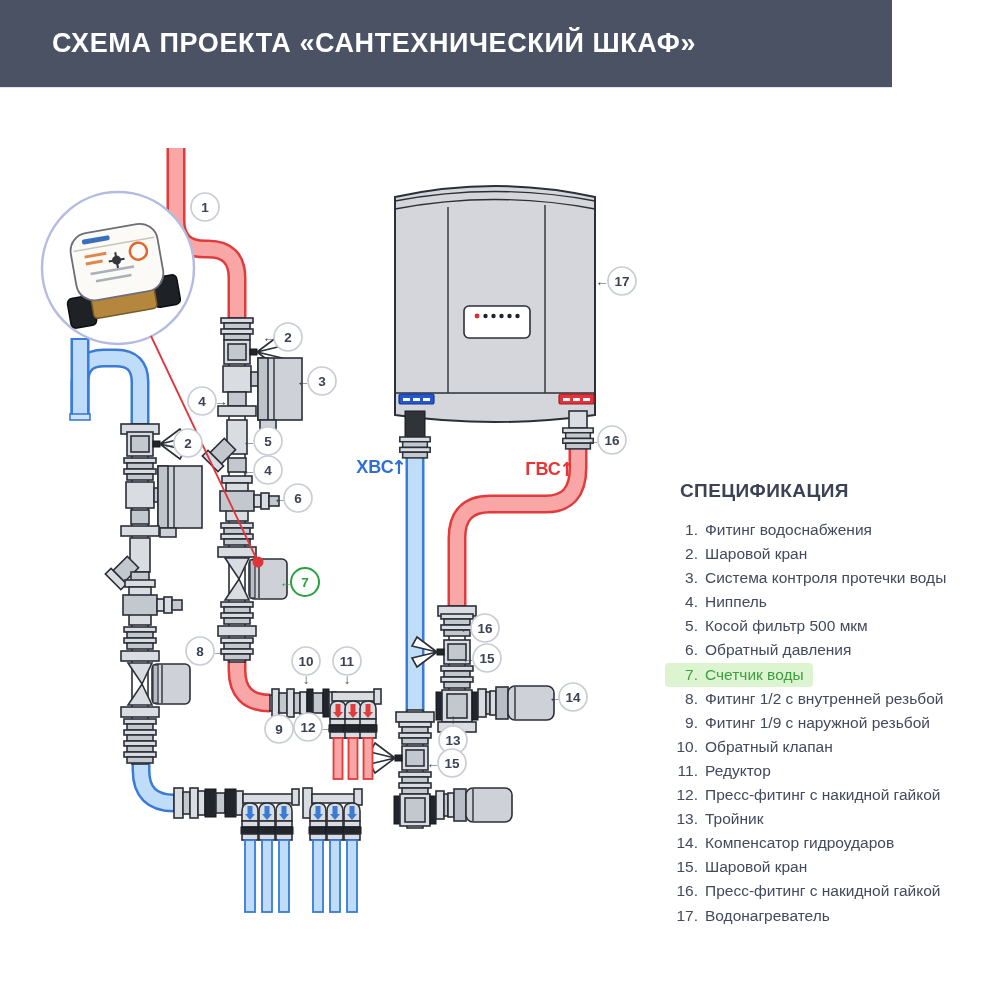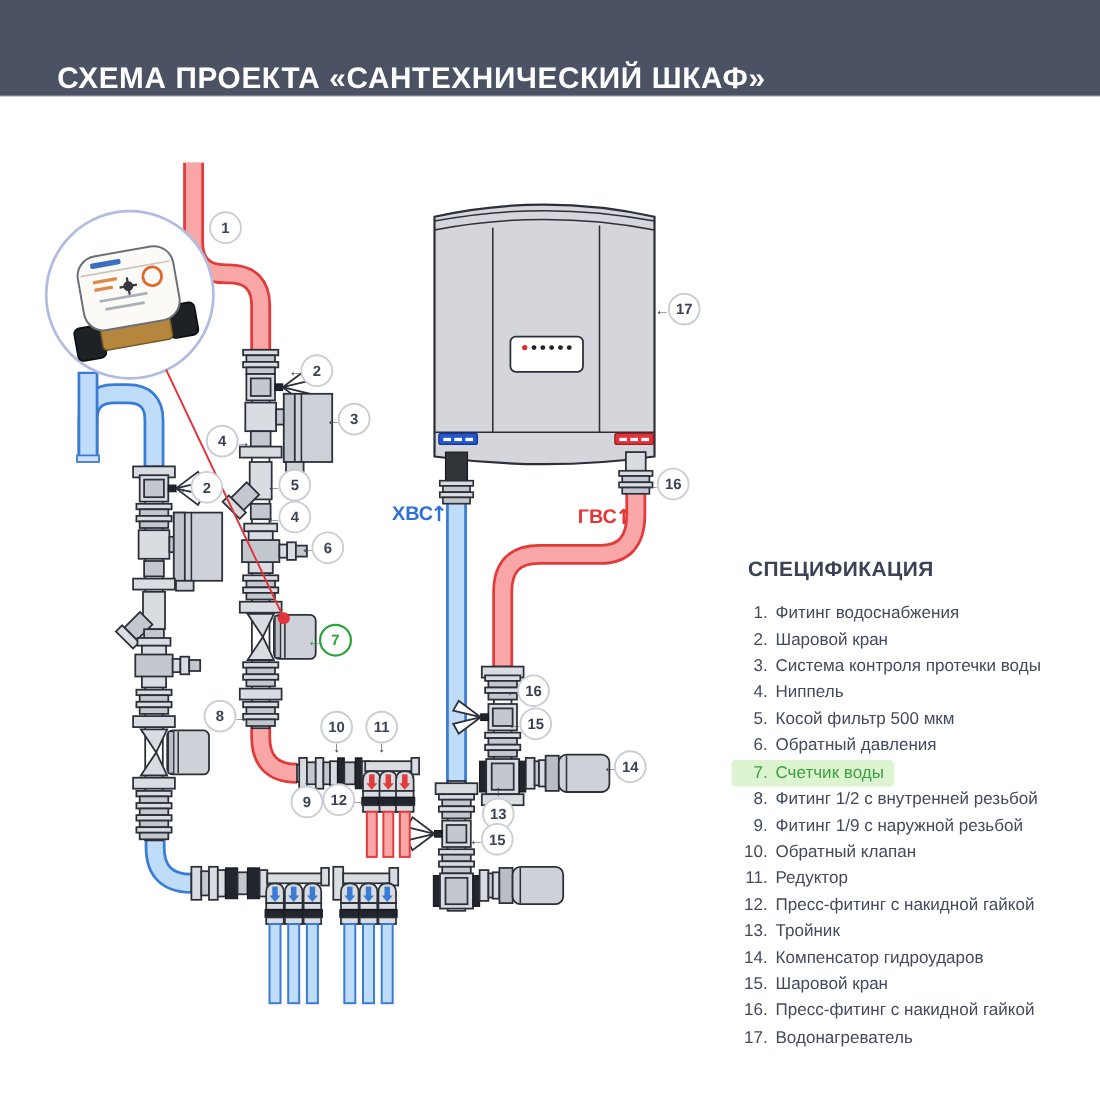--- a/index.html
+++ b/index.html
@@ -4,22 +4,22 @@
 <style>
   :root{
     --header:#4a5264; --hot:#e23b3b; --hotFill:#f8a6a6; --cold:#3a7bd5; --coldFill:#bfdcf8;
     --green:#2aa13c; --greenBg:#dcf4cf; --greenTx:#3f9e42; --calS:#c9cdd5; --calT:#3b4254;
     --arrow:#9aa2ad; --specT:#424a5c; --ink:#2b2f38;
   }
   *{box-sizing:border-box}
   html,body{margin:0;padding:0}
   body{width:1000px;height:1000px;position:relative;background:#fff;
        font-family:"Liberation Sans",sans-serif;overflow:hidden}
-  .header{position:absolute;left:0;top:0;width:1000px;height:88px;background:var(--header);
-          display:flex;align-items:flex-end;padding-left:52px;border-bottom:1px solid #e3e4e9}
+  .header{position:absolute;left:0;top:0;width:892px;height:88px;background:var(--header);
+          display:flex;align-items:center;padding-left:52px;border-bottom:1px solid #e3e4e9}
   .header h1{margin:0;color:#fff;font-size:27px;font-weight:700;letter-spacing:.6px}
   #schematic{position:absolute;left:0;top:0}
   
   .fit{fill:#d9dce1;stroke:var(--ink);stroke-width:1.6}
   .fitD{fill:#c3c8cf;stroke:var(--ink);stroke-width:1.6}
   .box{fill:#ced2d8;stroke:var(--ink);stroke-width:1.6}
   .blk{fill:#22262c;stroke:#15181c;stroke-width:1}
   .wht{fill:#fff;stroke:var(--ink);stroke-width:1.6}
   .seam{stroke:var(--ink);stroke-width:1.4;fill:none}
   .pipeW{fill:#fff;stroke:var(--ink);stroke-width:1.6}
@@ -30,21 +30,21 @@
   .callout circle{fill:#fff;stroke:var(--calS);stroke-width:1.7}
   .callout text{fill:var(--calT);font:700 13.5px "Liberation Sans",sans-serif;text-anchor:middle}
   .callout.green circle{stroke:var(--green);stroke-width:2}
   .callout.green text{fill:var(--green)}
   .arrowT{fill:var(--arrow);font:400 15px "DejaVu Sans",sans-serif;text-anchor:middle}
   .greenA{fill:var(--green)}
   .lblCold{fill:#2f6fd6;font:700 18px "Liberation Sans",sans-serif;text-anchor:middle}
   .lblHot{fill:#e53535;font:700 18px "Liberation Sans",sans-serif;text-anchor:middle}
   .arrGlyph{font:700 19px "DejaVu Sans",sans-serif;text-anchor:middle}
   
-  .spec{position:absolute;left:670px;top:508px;width:330px;color:var(--specT)}
+  .spec{position:absolute;left:670px;top:480px;width:330px;color:var(--specT)}
   .spec h2{margin:0 0 16px 10px;font-size:19px;font-weight:700;letter-spacing:.4px;color:#3b4254}
   .spec-row{display:flex;width:fit-content;line-height:24.1px;font-size:15.5px}
   .spec-num{width:28px;text-align:right;margin-right:7px;flex:none}
   .spec-row.hl{background:var(--greenBg);border-radius:4px;color:var(--greenTx);
                margin-left:-5px;padding-left:5px;padding-right:9px}
 </style>
 </head>
 <body>
 
 <div class="header">

